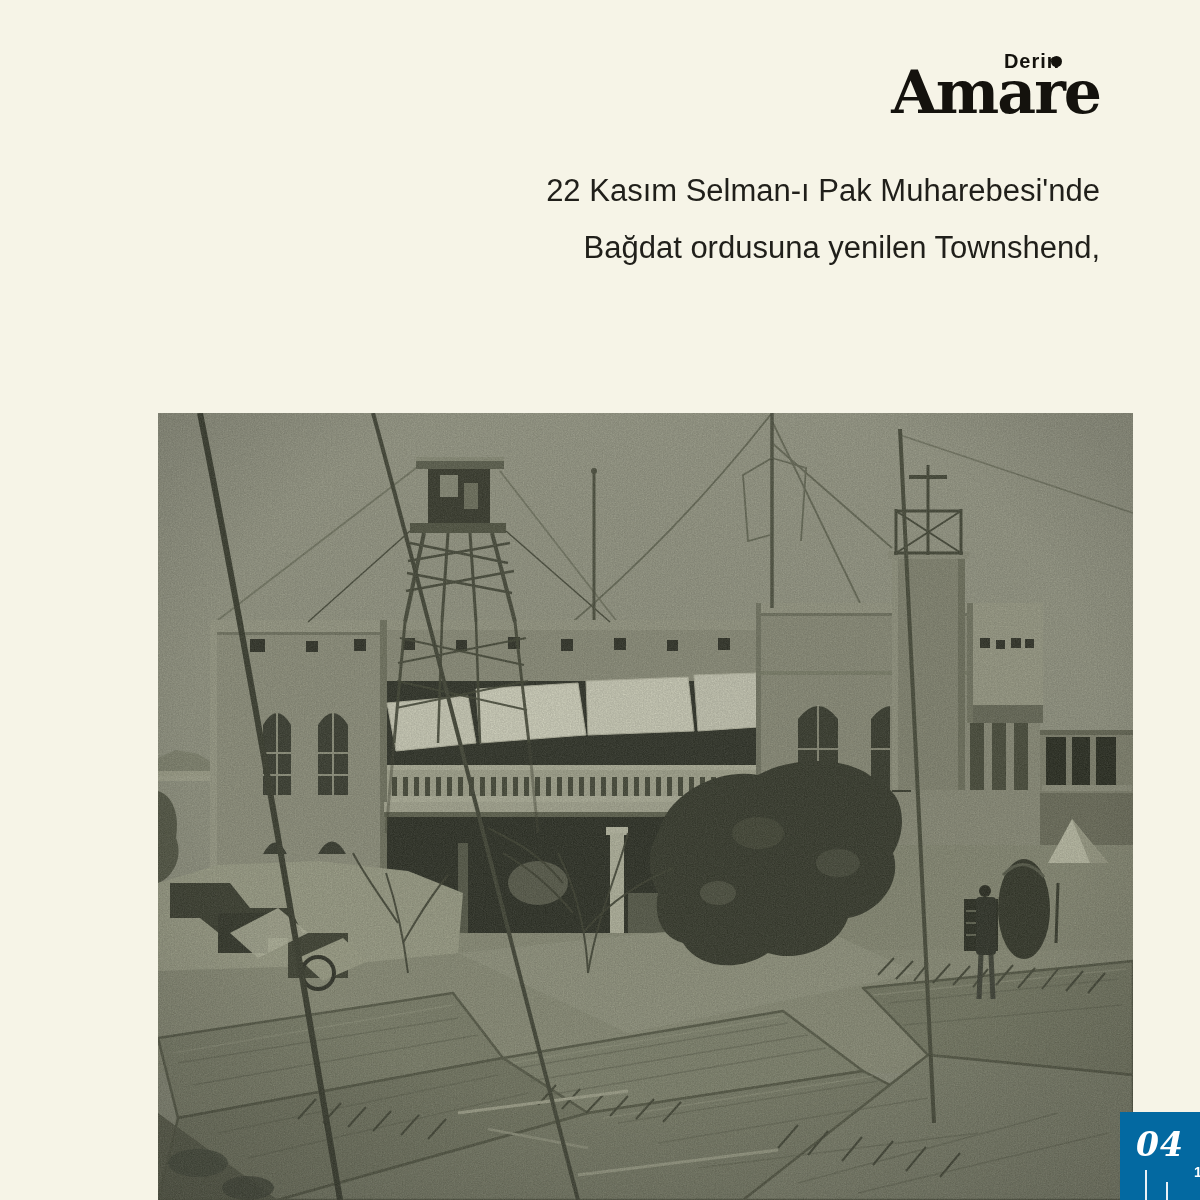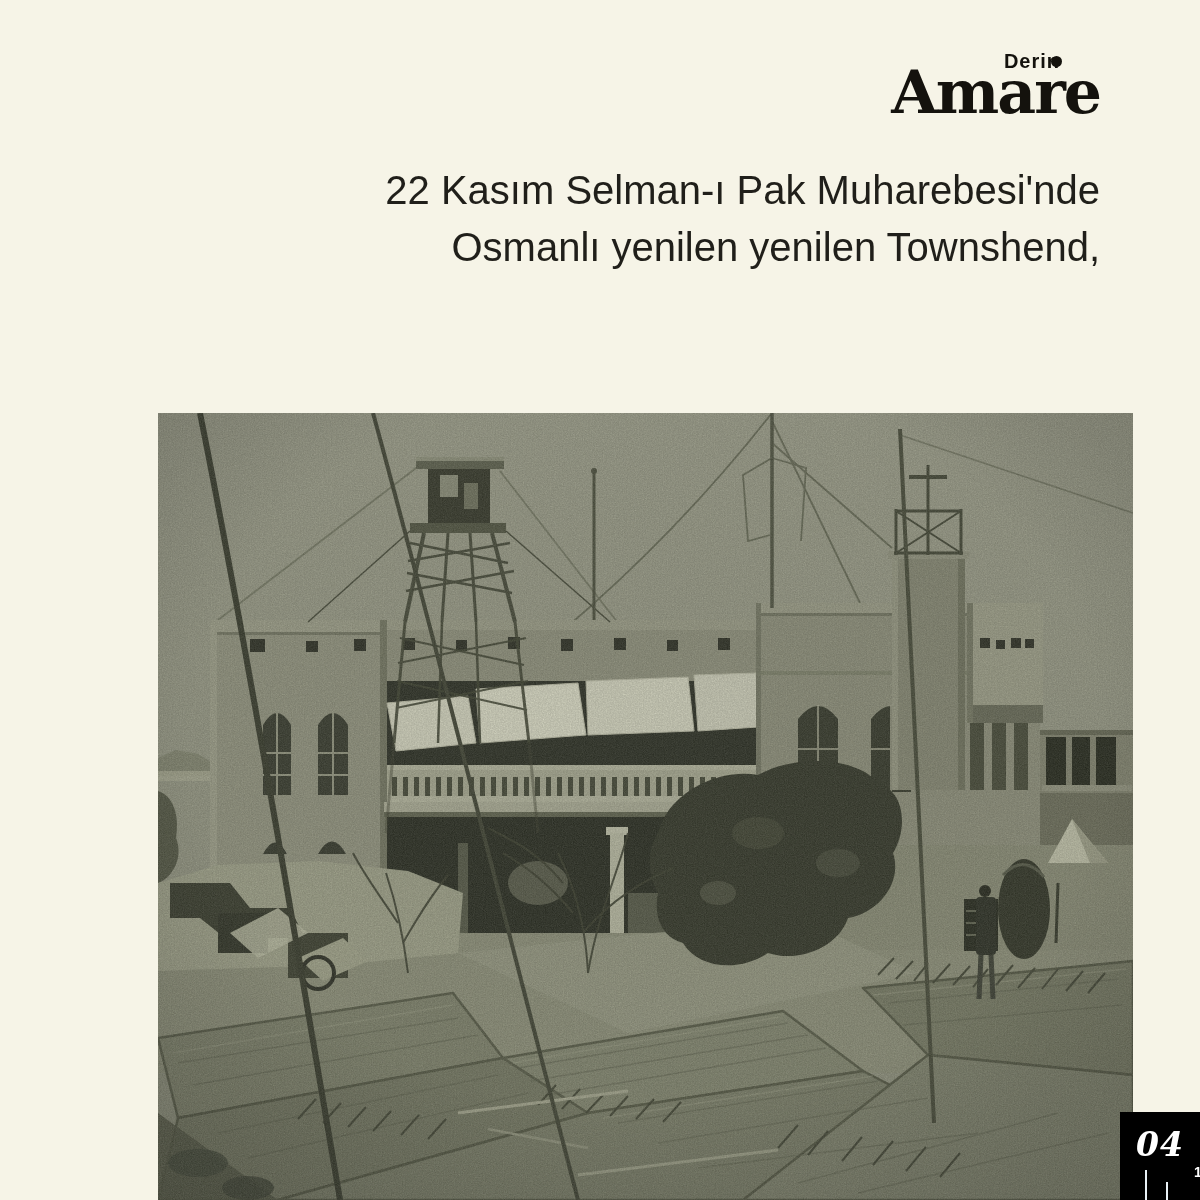--- a/index.html
+++ b/index.html
@@ -24,34 +24,34 @@
     font-weight:700;font-size:20px;letter-spacing:1px;
   }
   .logo-dot{
     position:absolute;right:38px;top:8px;
     width:11px;height:11px;border-radius:50%;background:#14120d;
   }
   
   .headline{
     position:absolute;top:162px;left:100px;right:100px;
     text-align:right;color:#201f1a;
-    font-size:40px;line-height:57px;font-weight:400;
+    font-size:31px;line-height:57px;font-weight:400;
   }
   .headline .hl{white-space:nowrap;}
   .headline .bold{font-weight:700;}
   
   .photo{
     position:absolute;left:158px;top:413px;width:975px;height:787px;
     margin:0;overflow:hidden;background:#8e917d;
   }
   .photo svg{display:block;width:975px;height:787px;}
   
   .badge{
     position:absolute;left:1120px;top:1112px;width:80px;height:88px;
-    background:#000000;color:#ffffff;
+    background:#0369a1;color:#ffffff;
   }
   .badge-num{
     position:absolute;left:16px;top:16px;
     font-family:"DejaVu Serif", serif;font-style:italic;font-weight:700;
     font-size:33px;line-height:33px;letter-spacing:1px;
   }
   .badge-bar{position:absolute;width:2px;background:#e9f1f6;}
   .badge-bar-1{left:25px;top:58px;height:30px;}
   .badge-bar-2{left:46px;top:70px;height:18px;}
   .badge-total{
@@ -63,21 +63,21 @@
 <body>
 
 <header class="logo">
   <span class="logo-large">Amare</span>
   <span class="logo-small">Derin</span>
   <span class="logo-dot"></span>
 </header>
 
 <div class="headline">
   <div class="hl">22 Kasım Selman-ı Pak Muharebesi'nde</div>
-  <div class="hl">Osmanlı yenilen yenilen Townshend,</div>
+  <div class="hl">Bağdat ordusuna yenilen Townshend,</div>
 </div>
 
 <figure class="photo">
 <svg viewBox="0 0 975 787" xmlns="http://www.w3.org/2000/svg">
   <defs>
     <linearGradient id="sky" x1="0" y1="0" x2="0" y2="1">
       <stop offset="0" stop-color="#999b86"></stop>
       <stop offset="1" stop-color="#8a8d78"></stop>
     </linearGradient>
     <radialGradient id="vig" cx="0.5" cy="0.42" r="0.85">

